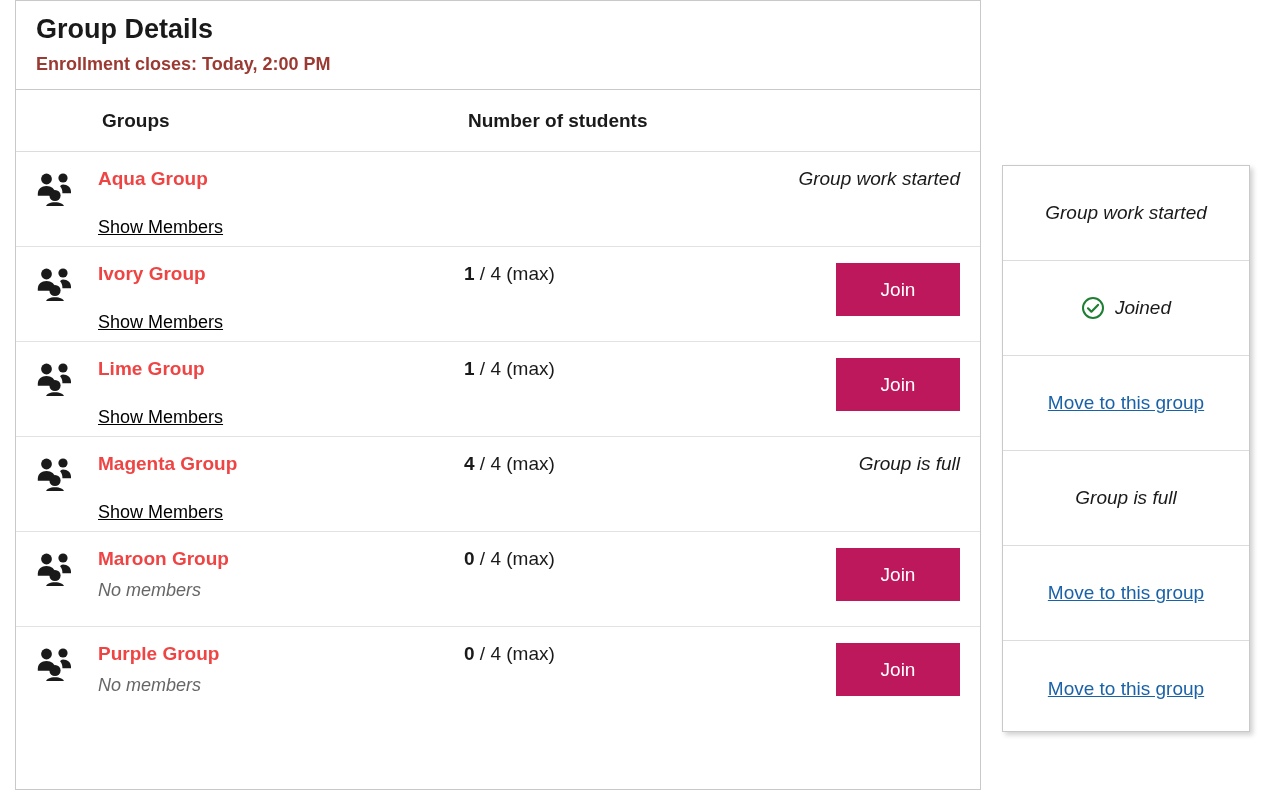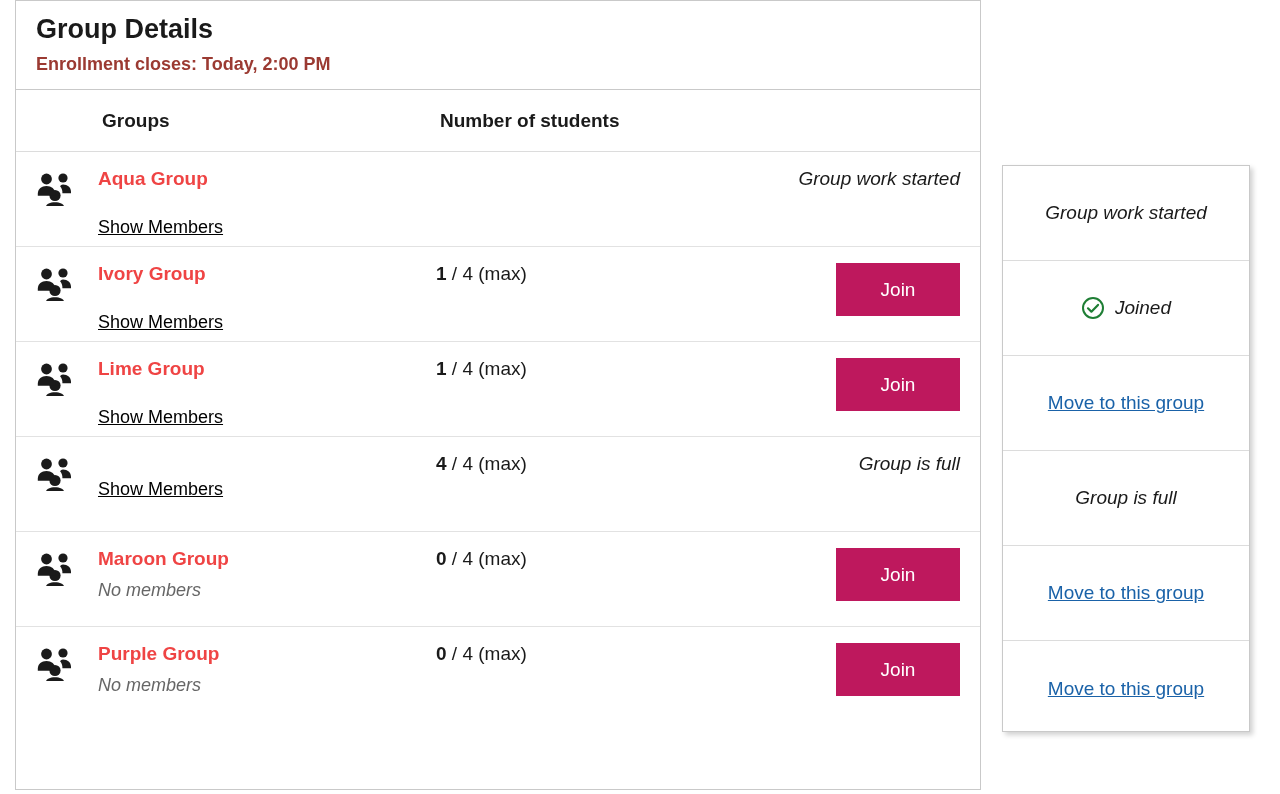--- a/index.html
+++ b/index.html
@@ -61,21 +61,21 @@
   .thead {
     display: flex;
     align-items: center;
     height: 62px;
     border-bottom: 1px solid #dcdcdc;
     padding: 0 24px;
   }
 
   .col-icon { width: 62px; flex: 0 0 62px; }
   .col-name { width: 338px; flex: 0 0 338px; }
-  .col-count { width: 370px; flex: 0 0 370px; }
+  .col-count { width: 370px; flex: 0 0 370px; margin-left: 28px; }
   .col-action { flex: 1 1 auto; display: flex; justify-content: flex-end; align-items: center; padding-right: 0px; }
 
   .th {
     font-size: 19px;
     font-weight: bold;
     color: #1a1a1a;
   }
 
   .row {
     display: flex;
@@ -282,21 +282,21 @@
             <div class="col-icon">
               <svg class="icon-people" viewBox="0 0 38 34" xmlns="http://www.w3.org/2000/svg">
                 <circle cx="10.5" cy="7" r="5.4" fill="#1a1a1a"></circle>
                 <circle cx="27" cy="6" r="4.6" fill="#1a1a1a"></circle>
                 <path d="M27 12.5c4.6 0 8 2.9 8 7.2v1.6h-8.6c.2-2.8-.7-5.3-2.3-7.1 0 0 1.3-1.7 2.9-1.7z" fill="#1a1a1a"></path>
                 <circle cx="19" cy="23.5" r="5.6" fill="#1a1a1a"></circle>
                 <path d="M10.5 14c4.9 0 8.7 3 8.7 7.5v2.2H1.8v-2.2C1.8 17 5.6 14 10.5 14z" fill="#1a1a1a"></path>
                 <path d="M19 30.2c5 0 8.8 2 8.8 3.8H10.2c0-1.8 3.8-3.8 8.8-3.8z" fill="#1a1a1a"></path>
               </svg>
             </div>
-            <div class="col-name"><span class="members-link">Show Members</span></div>
+            <div class="col-name"><div class="group-name">Magenta Group</div><span class="members-link">Show Members</span></div>
             <div class="col-count">
               <div class="count"><b>4</b><span class="rest"> / 4 (max)</span></div>
             </div>
             <div class="col-action">
               <div class="status-text">Group is full</div>
             </div>
           </div>
           <div class="row">
             <div class="col-icon">
               <svg class="icon-people" viewBox="0 0 38 34" xmlns="http://www.w3.org/2000/svg">

